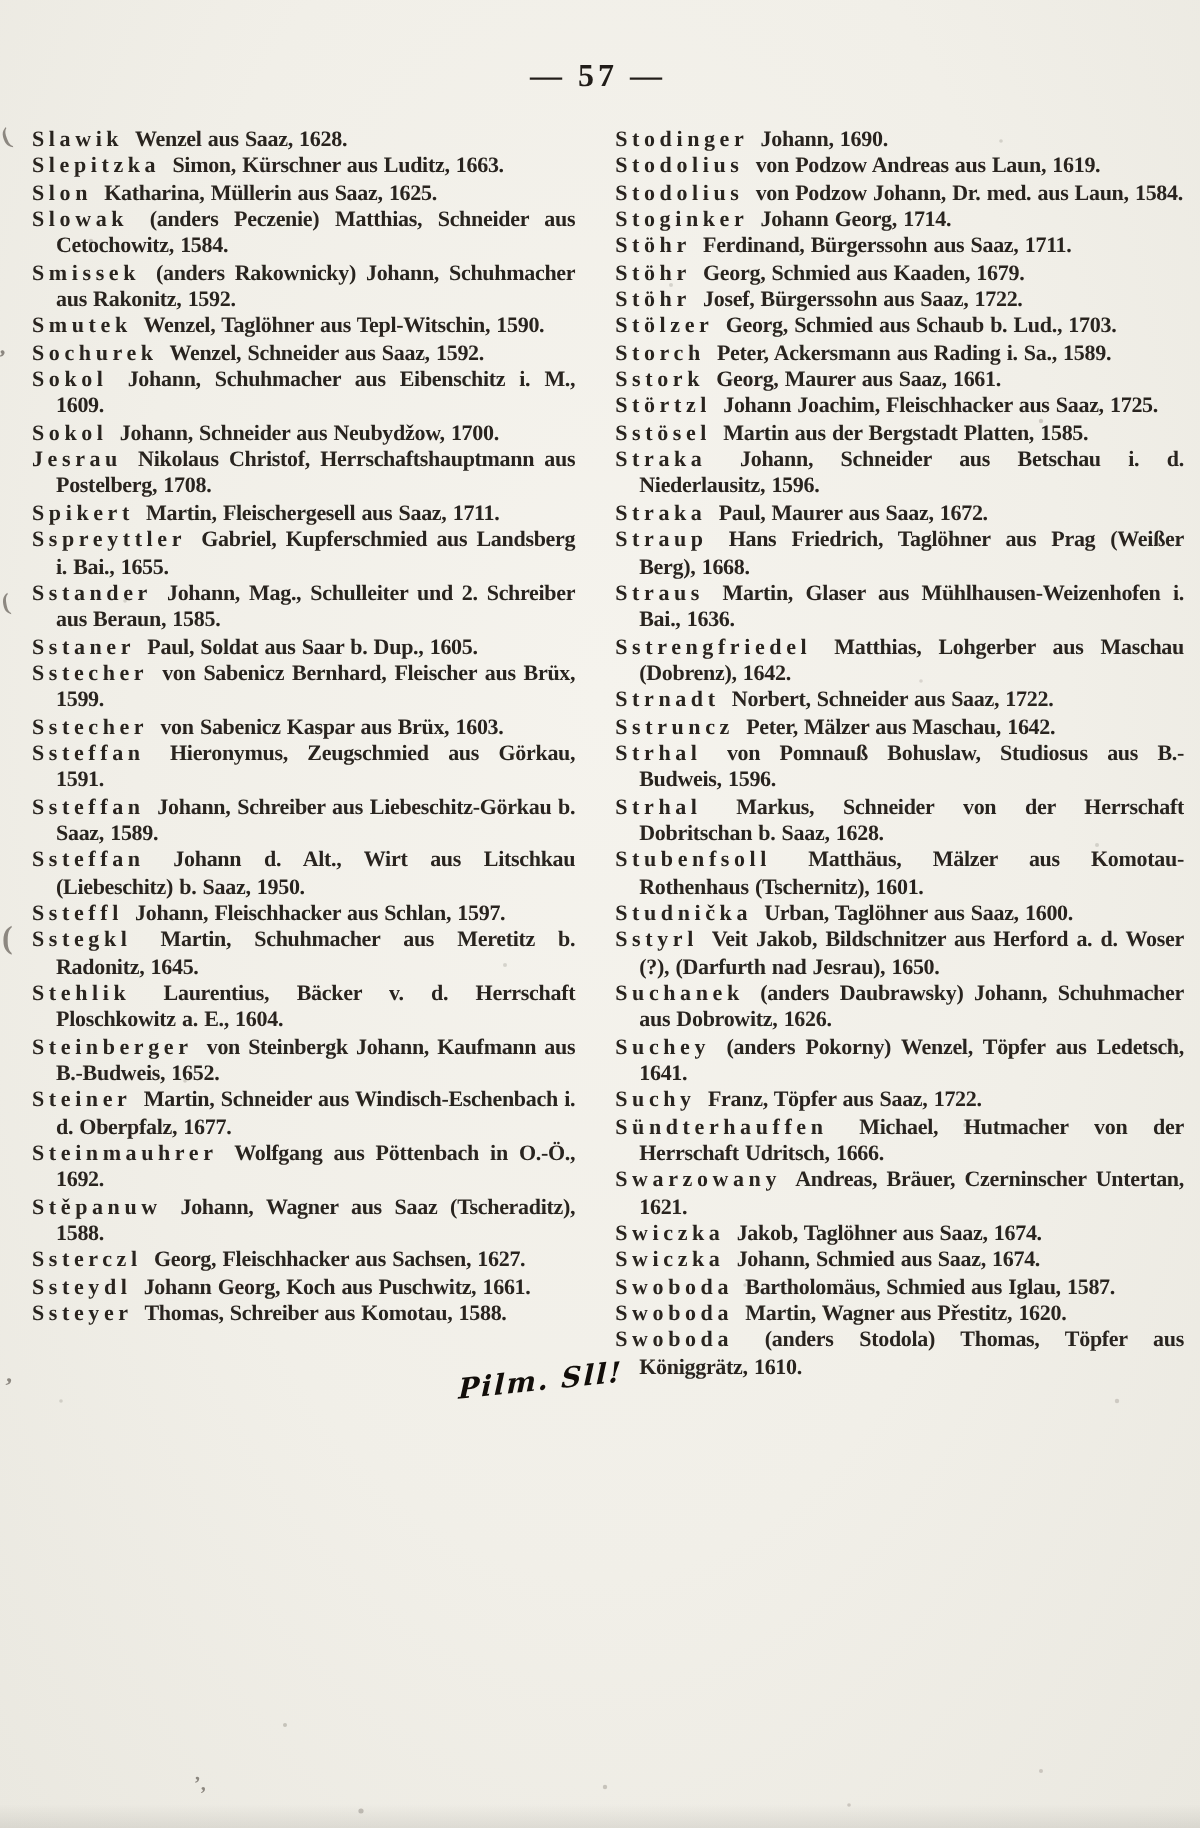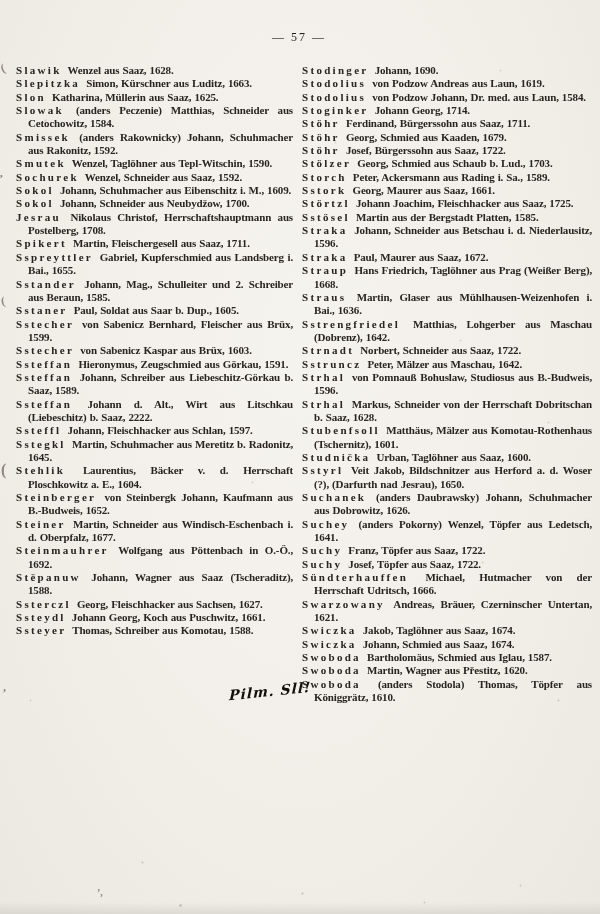--- a/index.html
+++ b/index.html
@@ -8,28 +8,28 @@
     width:600px;height:914px;
     margin:0 auto;
     background:radial-gradient(ellipse at 50% 38%, #f5f3ed 0%, #f1efe8 55%, #eae8e0 100%);
     overflow:hidden;
     font-family:"Liberation Serif", serif;
     color:#2a2520;
   }
   .page-number{
     position:absolute;top:30px;left:0;right:22px;
     text-align:center;
-    font-size:12px;font-weight:400;letter-spacing:2px;
+    font-size:16px;font-weight:700;letter-spacing:2px;
     color:#211d19;
     margin-left:20px;
   }
   .columns{
     position:absolute;top:64px;left:16px;
     width:576px;height:824px;
-    display:flex;gap:9px;
+    display:flex;gap:20px;
     overflow:hidden;
   }
   .column{overflow:hidden;}
   .column.left{width:277px;}
   .column.right{width:290px;}
   .entry{
     margin:0;
     font-size:11px;
     line-height:13.35px;
     font-weight:700;
@@ -111,21 +111,21 @@
         <p class="entry"><span class="lead">Sokol</span><span class="rest"> Johann, Schneider aus Neubydžow, 1700.</span></p>
         <p class="entry"><span class="lead">Jesrau</span><span class="rest"> Nikolaus Christof, Herrschafts­hauptmann aus Postelberg, 1708.</span></p>
         <p class="entry"><span class="lead">Spikert</span><span class="rest"> Martin, Fleischergesell aus Saaz, 1711.</span></p>
         <p class="entry"><span class="lead">Sspreyttler</span><span class="rest"> Gabriel, Kupferschmied aus Landsberg i. Bai., 1655.</span></p>
         <p class="entry"><span class="lead">Sstander</span><span class="rest"> Johann, Mag., Schulleiter und 2. Schreiber aus Beraun, 1585.</span></p>
         <p class="entry"><span class="lead">Sstaner</span><span class="rest"> Paul, Soldat aus Saar b. Dup., 1605.</span></p>
         <p class="entry"><span class="lead">Sstecher</span><span class="rest"> von Sabenicz Bernhard, Fleischer aus Brüx, 1599.</span></p>
         <p class="entry"><span class="lead">Sstecher</span><span class="rest"> von Sabenicz Kaspar aus Brüx, 1603.</span></p>
         <p class="entry"><span class="lead">Ssteffan</span><span class="rest"> Hieronymus, Zeugschmied aus Görkau, 1591.</span></p>
         <p class="entry"><span class="lead">Ssteffan</span><span class="rest"> Johann, Schreiber aus Liebe­schitz-Görkau b. Saaz, 1589.</span></p>
-        <p class="entry"><span class="lead">Ssteffan</span><span class="rest"> Johann d. Alt., Wirt aus Litsch­kau (Liebeschitz) b. Saaz, 2222.</span></p>
+        <p class="entry"><span class="lead">Ssteffan</span><span class="rest"> Johann d. Alt., Wirt aus Litsch­kau (Liebeschitz) b. Saaz, 1950.</span></p>
         <p class="entry"><span class="lead">Ssteffl</span><span class="rest"> Johann, Fleischhacker aus Schlan, 1597.</span></p>
         <p class="entry"><span class="lead">Sstegkl</span><span class="rest"> Martin, Schuhmacher aus Meretitz b. Radonitz, 1645.</span></p>
         <p class="entry"><span class="lead">Stehlik</span><span class="rest"> Laurentius, Bäcker v. d. Herr­schaft Ploschkowitz a. E., 1604.</span></p>
         <p class="entry"><span class="lead">Steinberger</span><span class="rest"> von Steinbergk Johann, Kaufmann aus B.-Budweis, 1652.</span></p>
         <p class="entry"><span class="lead">Steiner</span><span class="rest"> Martin, Schneider aus Windisch-Eschenbach i. d. Oberpfalz, 1677.</span></p>
         <p class="entry"><span class="lead">Steinmauhrer</span><span class="rest"> Wolfgang aus Pötten­bach in O.-Ö., 1692.</span></p>
         <p class="entry"><span class="lead">Stěpanuw</span><span class="rest"> Johann, Wagner aus Saaz (Tscheraditz), 1588.</span></p>
         <p class="entry"><span class="lead">Ssterczl</span><span class="rest"> Georg, Fleischhacker aus Sachsen, 1627.</span></p>
         <p class="entry"><span class="lead">Ssteydl</span><span class="rest"> Johann Georg, Koch aus Pusch­witz, 1661.</span></p>
         <p class="entry"><span class="lead">Ssteyer</span><span class="rest"> Thomas, Schreiber aus Komotau, 1588.</span></p>
@@ -151,21 +151,20 @@
         <p class="entry"><span class="lead">Strnadt</span><span class="rest"> Norbert, Schneider aus Saaz, 1722.</span></p>
         <p class="entry"><span class="lead">Sstruncz</span><span class="rest"> Peter, Mälzer aus Maschau, 1642.</span></p>
         <p class="entry"><span class="lead">Strhal</span><span class="rest"> von Pomnauß Bohuslaw, Studiosus aus B.-Budweis, 1596.</span></p>
         <p class="entry"><span class="lead">Strhal</span><span class="rest"> Markus, Schneider von der Herr­schaft Dobritschan b. Saaz, 1628.</span></p>
         <p class="entry"><span class="lead">Stubenfsoll</span><span class="rest"> Matthäus, Mälzer aus Ko­motau-Rothenhaus (Tschernitz), 1601.</span></p>
         <p class="entry"><span class="lead">Studnička</span><span class="rest"> Urban, Taglöhner aus Saaz, 1600.</span></p>
         <p class="entry"><span class="lead">Sstyrl</span><span class="rest"> Veit Jakob, Bildschnitzer aus Her­ford a. d. Woser (?), (Darfurth nad Jesrau), 1650.</span></p>
         <p class="entry"><span class="lead">Suchanek</span><span class="rest"> (anders Daubrawsky) Johann, Schuhmacher aus Dobrowitz, 1626.</span></p>
         <p class="entry"><span class="lead">Suchey</span><span class="rest"> (anders Pokorny) Wenzel, Töpfer aus Ledetsch, 1641.</span></p>
         <p class="entry"><span class="lead">Suchy</span><span class="rest"> Franz, Töpfer aus Saaz, 1722.</span></p>
-        <p class="entry"><span class="lead">Suchy</span><span class="rest"> Josef, Töpfer aus Saaz, 1722.</span></p>
         <p class="entry"><span class="lead">Sündterhauffen</span><span class="rest"> Michael, Hutmacher von der Herrschaft Udritsch, 1666.</span></p>
         <p class="entry"><span class="lead">Swarzowany</span><span class="rest"> Andreas, Bräuer, Czernin­scher Untertan, 1621.</span></p>
         <p class="entry"><span class="lead">Swiczka</span><span class="rest"> Jakob, Taglöhner aus Saaz, 1674.</span></p>
         <p class="entry"><span class="lead">Swiczka</span><span class="rest"> Johann, Schmied aus Saaz, 1674.</span></p>
         <p class="entry"><span class="lead">Swoboda</span><span class="rest"> Bartholomäus, Schmied aus Iglau, 1587.</span></p>
         <p class="entry"><span class="lead">Swoboda</span><span class="rest"> Martin, Wagner aus Přestitz, 1620.</span></p>
         <p class="entry"><span class="lead">Swoboda</span><span class="rest"> (anders Stodola) Thomas, Töp­fer aus Königgrätz, 1610.</span></p>
       </div>
   </div>
 

